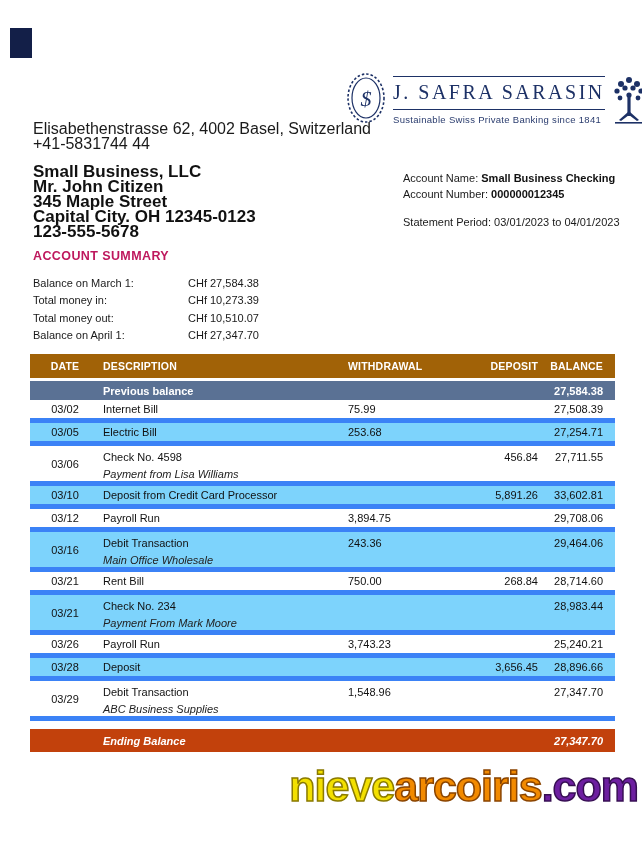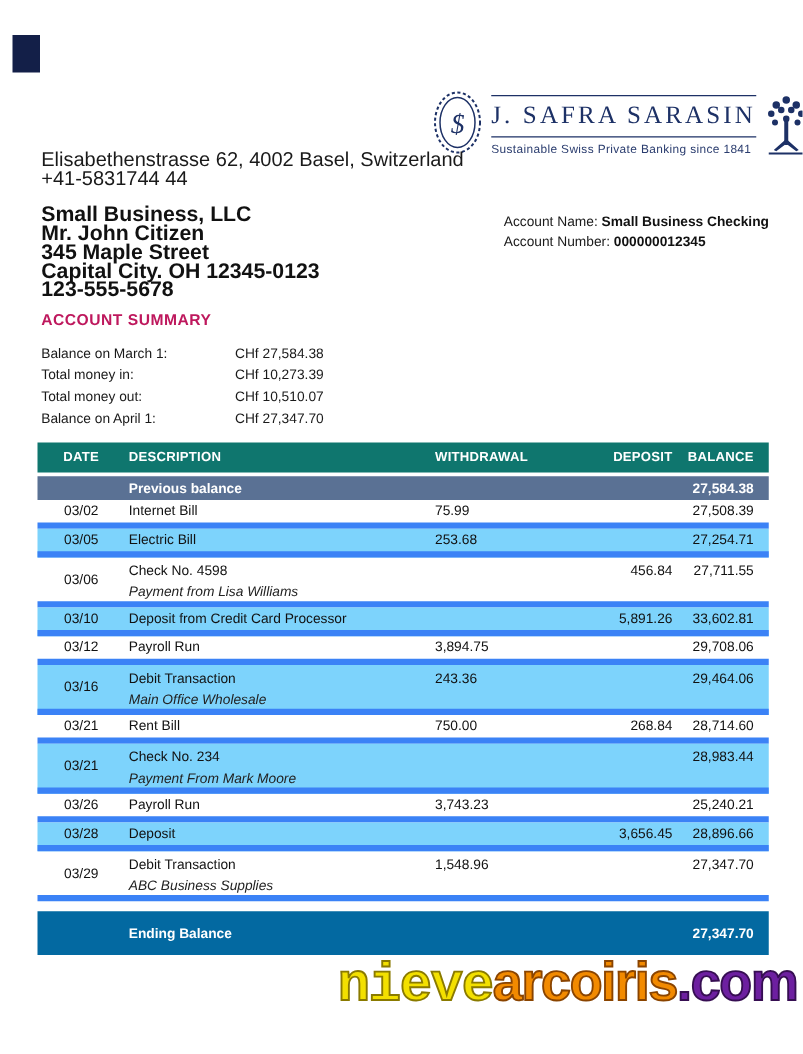--- a/index.html
+++ b/index.html
@@ -25,41 +25,41 @@
   .acct-period { margin-top:13px; }
 
   .summary-title { position:absolute; left:33px; top:249px; font-size:12.5px; font-weight:bold; color:#be185d; letter-spacing:0.4px; }
   .summary-rows { position:absolute; left:33px; top:274px; width:300px; font-size:11px; color:#1a1a1a; }
   .summary-row { display:flex; height:17.5px; align-items:center; }
   .summary-row .lbl { width:155px; }
 
   
   .txn-table { position:absolute; left:30px; top:354px; width:585px; font-size:11px; color:#111; }
   .grid { display:grid; grid-template-columns:70px 248px 112px 78px 77px; align-items:center; }
-  .thead { background:#0f766e; color:#fff; font-weight:bold; font-size:10.5px; height:24px; letter-spacing:0.2px; }
+  .thead { background:#a16207; color:#fff; font-weight:bold; font-size:10.5px; height:24px; letter-spacing:0.2px; }
   .band { color:#fff; font-weight:bold; height:19px; margin-top:3px; }
   .band.prev { background:#5a7194; }
-  .band.end { background:#0369a1; height:35px; margin-top:8px; }
+  .band.end { background:#c2410c; height:23px; margin-top:8px;font-style:italic; }
   .c { padding:0; }
   .c.date { text-align:center; }
   .c.desc { padding-left:3px; }
   .c.wdr { text-align:left; }
   .c.dep { text-align:right; }
   .c.bal { text-align:right; padding-right:12px; }
   .trow { min-height:23px; border-bottom:5px solid #3b82f6; }
   .trow.shaded { background:#7dd3fc; }
   .trow.tall { min-height:40px; align-items:start; }
   .trow.tall .c { padding-top:5px; }
   .trow.tall .c.date { align-self:center; padding-top:0; }
   .d1 { display:block; }
   .d2 { display:block; font-style:italic; padding-top:5px; color:#222; }
 
   
   .watermark { position:absolute; right:4px; top:762px; font-size:43px; font-weight:bold; letter-spacing:-1px; white-space:nowrap; }
-  .wm1 { color:#f3e000;font-family:Liberation Mono, monospace; -webkit-text-stroke:1.5px #8a7a00; }
+  .wm1 { color:#f3e000; -webkit-text-stroke:1.5px #8a7a00; }
   .wm2 { color:#f28a00; -webkit-text-stroke:1.5px #8a4400; }
   .wm3 { color:#6d1fa0; -webkit-text-stroke:1.5px #360e52; }
 </style>
 </head>
 <body>
 
 <div class="page">
 
   <div class="corner-mark"></div>
 
@@ -107,20 +107,21 @@
     <div>Small Business, LLC</div>
     <div>Mr. John Citizen</div>
     <div>345 Maple Street</div>
     <div>Capital City. OH 12345-0123</div>
     <div>123-555-5678</div>
   </div>
 
   <div class="acct-info">
     <div><span>Account Name: </span><span class="bold">Small Business Checking</span></div>
     <div><span>Account Number: </span><span class="bold">000000012345</span></div>
+    <div class="acct-period"><span>Statement Period: </span><span>03/01/2023 to 04/01/2023</span></div>
   </div>
 
   <div class="summary-title">ACCOUNT SUMMARY</div>
   <div class="summary-rows">
     <div class="summary-row">
         <span class="lbl">Balance on March 1:</span>
         <span>CHf 27,584.38</span>
       </div>
     <div class="summary-row">
         <span class="lbl">Total money in:</span>

